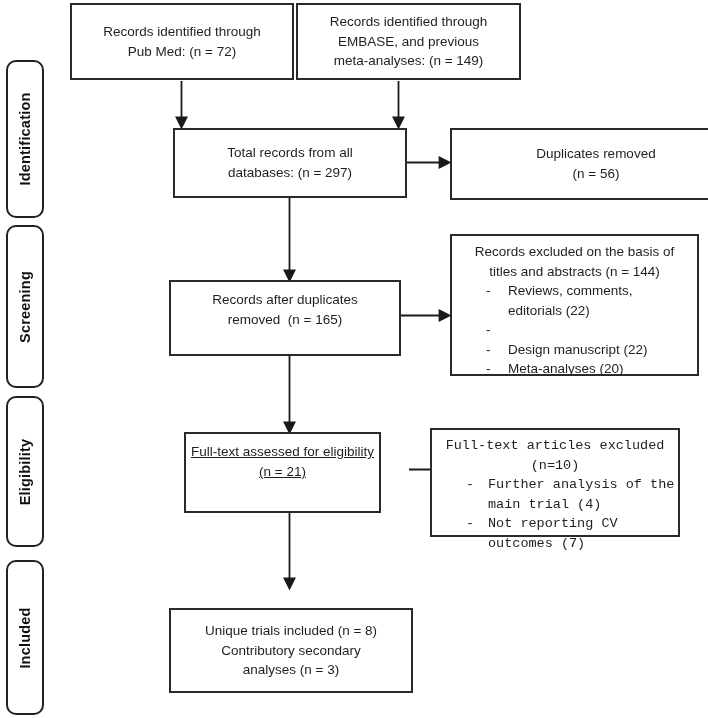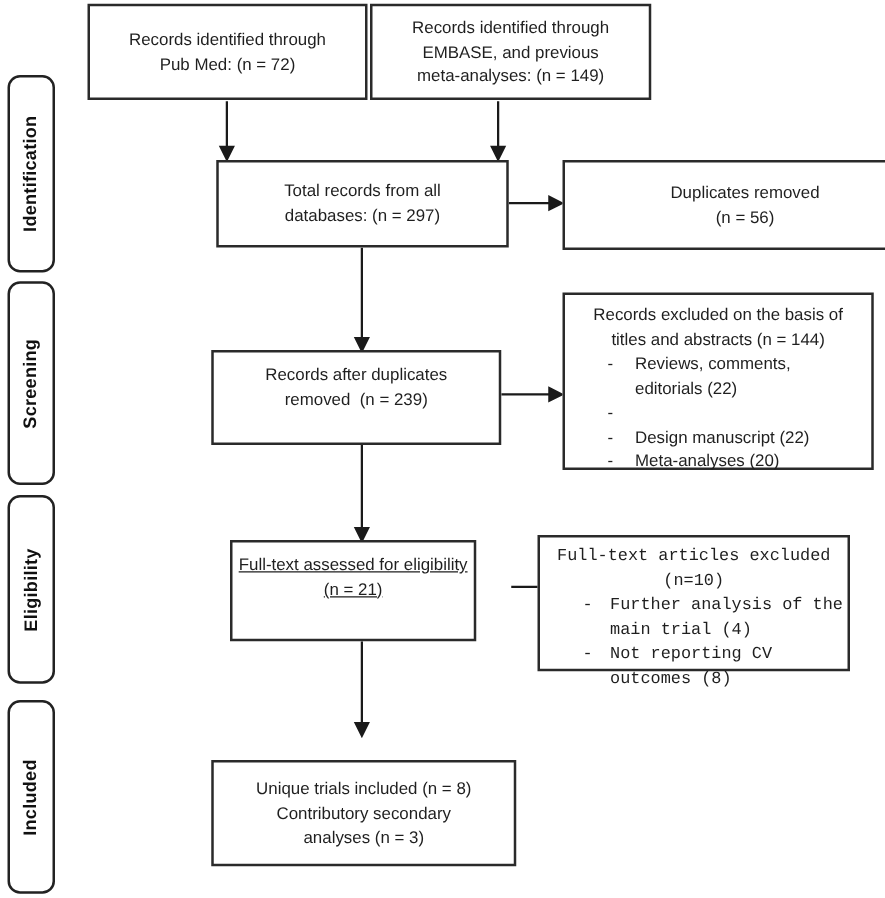--- a/index.html
+++ b/index.html
@@ -130,21 +130,21 @@
     <div class="pre">Total records from all
 databases: (n = 297)</div>
   </div>
   <div class="fbox center" style="left:450px; top:128px; width:292px; height:72px;">
     <div class="pre">Duplicates removed
 (n = 56)</div>
   </div>
 
   <div class="fbox topline" style="left:169px; top:280px; width:232px; height:76px;">
     <div class="pre">Records after duplicates
-removed  (n = 239)</div>
+removed  (n = 165)</div>
   </div>
   <div class="fbox" style="left:450px; top:218px; width:249px; height:142px;margin-top:16px;">
     <div class="title">Records excluded on the basis of
 titles and abstracts (n = 144)</div>
     <div class="bullet-row">
       <span class="dash">-</span>
       <div class="btext">Reviews, comments,
 editorials (22)</div>
     </div>
     <div class="bullet-row">
@@ -167,21 +167,21 @@
   <div class="fbox" style="left:430px; top:428px; width:250px; height:109px;font-family:Liberation Mono, monospace;">
     <div class="title">Full-text articles excluded (n=10)</div>
     <div class="bullet-row">
       <span class="dash">-</span>
       <div class="btext">Further analysis of the
 main trial (4)</div>
     </div>
     <div class="bullet-row">
       <span class="dash">-</span>
       <div class="btext">Not reporting CV
-outcomes (8)</div>
+outcomes (7)</div>
     </div>
   </div>
 
   <div class="fbox center" style="left:169px; top:588px; width:244px; height:85px;margin-top:20px;">
     <div class="pre">Unique trials included (n = 8)
 Contributory secondary
 analyses (n = 3)</div>
   </div>
 
 </div>

